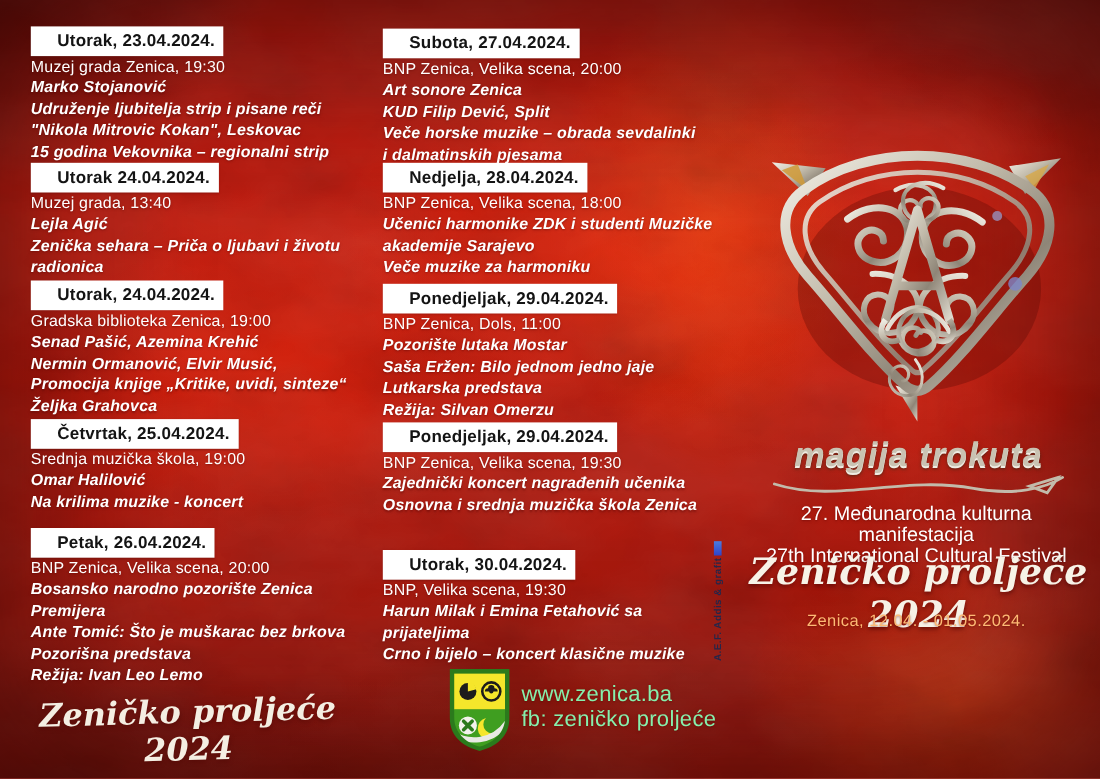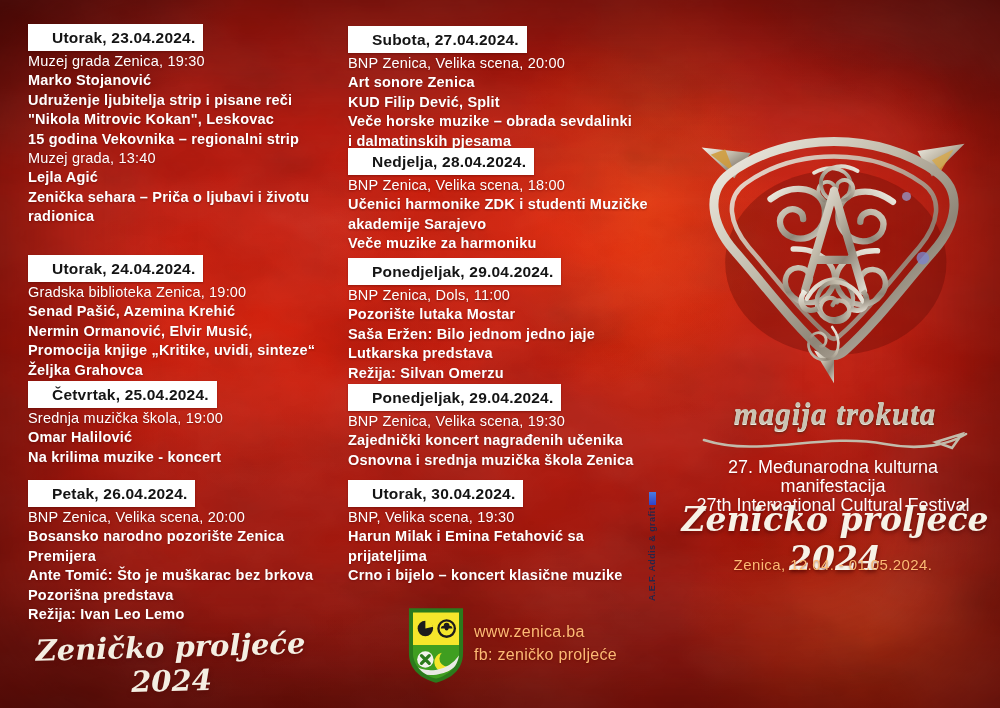--- a/index.html
+++ b/index.html
@@ -36,38 +36,38 @@
   .event.left{left:28px;}
   .event.mid{left:348px;}
   .day-badge{
     display:inline-block; min-width:150px; box-sizing:border-box;
     background:#ffffff; color:#141414; font-weight:700; font-size:15.5px;
     padding:5px 8px 4px 24px; letter-spacing:.2px;
     box-shadow:0 1px 2px rgba(70,5,3,.4);
   }
   .venue{margin-top:1px; font-size:14.5px; letter-spacing:.2px; line-height:19px;
          text-shadow:0 1px 2px rgba(90,6,3,.5);}
-  .line{font-size:14.5px; font-weight:700; line-height:19.5px;
+  .line{font-size:14.5px; font-weight:700; font-style:italic; line-height:19.5px;
         letter-spacing:.2px; text-shadow:0 1px 2px rgba(90,6,3,.5);}
   
   .script-small{
     position:absolute; left:36px; top:630px; width:270px; text-align:center;
     font-family:"DejaVu Serif", serif; font-style:italic; font-weight:700;
     font-size:29px; color:#f4eee2; transform:rotate(-1.6deg);
     text-shadow:0 2px 4px rgba(80,6,3,.6);
   }
   
   .coat{position:absolute; left:407px; top:606px;}
-  .web-lines{position:absolute; left:474px; top:620px; color:#fdba74; font-size:16px;
+  .web-lines{position:absolute; left:474px; top:620px; color:#86efac; font-size:20px;
              line-height:23px; letter-spacing:.3px; text-shadow:0 1px 2px rgba(90,6,3,.5);}
   
   .ornament{position:absolute; left:698px; top:110px;}
   .magija{
     position:absolute; left:682px; top:396px; width:306px; text-align:center;
-    font-family:Liberation Serif, serif; font-style:italic; font-weight:700;
+    font-family:Liberation Sans, sans-serif; font-style:italic; font-weight:700;
     font-size:31px; letter-spacing:1px; color:#c9c2b2;
     text-shadow:0 1px 0 #efece3, 0 2px 3px rgba(60,40,20,.8);
   }
   .magija-swash{position:absolute; left:700px; top:432px;}
   .subtitles{position:absolute; left:688px; top:458px; width:290px; text-align:center;
              color:#fff; font-size:18px; line-height:19px; text-shadow:0 1px 2px rgba(90,6,3,.5);}
   .script-big{
     position:absolute; left:680px; top:500px; width:310px; text-align:center;
     font-family:"DejaVu Serif", serif; font-style:italic; font-weight:700;
     font-size:33px; color:#f7f2e7; text-shadow:0 2px 4px rgba(70,5,3,.65);
@@ -109,20 +109,21 @@
   <div class="event left" style="top:24px">
     <div class="day-badge">Utorak, 23.04.2024.</div>
     <div class="venue">Muzej grada Zenica, 19:30</div>
     <div class="line">Marko Stojanović</div>
     <div class="line">Udruženje ljubitelja strip i pisane reči</div>
     <div class="line">"Nikola Mitrovic Kokan", Leskovac</div>
     <div class="line">15 godina Vekovnika – regionalni strip</div>
   </div>
 
   <div class="event left" style="top:148px">
+    <div class="day-badge">Utorak 24.04.2024.</div>
     <div class="venue">Muzej grada, 13:40</div>
     <div class="line">Lejla Agić</div>
     <div class="line">Zenička sehara – Priča o ljubavi i životu</div>
     <div class="line">radionica</div>
   </div>
 
   <div class="event left" style="top:255px">
     <div class="day-badge">Utorak, 24.04.2024.</div>
     <div class="venue">Gradska biblioteka Zenica, 19:00</div>
     <div class="line">Senad Pašić, Azemina Krehić</div>
@@ -174,21 +175,21 @@
     <div class="line">Režija: Silvan Omerzu</div>
   </div>
 
   <div class="event mid" style="top:384px">
     <div class="day-badge">Ponedjeljak, 29.04.2024.</div>
     <div class="venue">BNP Zenica, Velika scena, 19:30</div>
     <div class="line">Zajednički koncert nagrađenih učenika</div>
     <div class="line">Osnovna i srednja muzička škola Zenica</div>
   </div>
 
-  <div class="event mid" style="top:480px">
+  <div class="event mid" style="top:500px">
     <div class="day-badge">Utorak, 30.04.2024.</div>
     <div class="venue">BNP, Velika scena, 19:30</div>
     <div class="line">Harun Milak i Emina Fetahović sa prijateljima</div>
     <div class="line">Crno i bijelo – koncert klasične muzike</div>
   </div>
 
   <div class="script-small">Zeničko proljeće 2024</div>
 
   <svg class="coat" width="58" height="78" viewBox="0 0 60 80">
     <path d="M2,2 H58 V48 C58,66 45,75 30,79 C15,75 2,66 2,48 Z" fill="#2b7a1c"></path>

